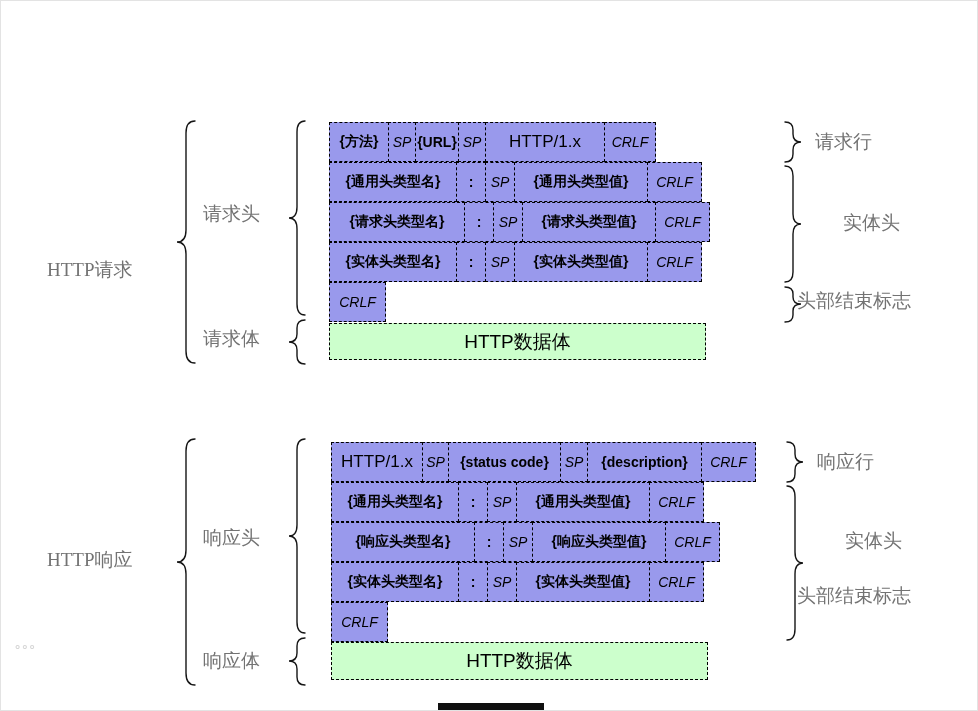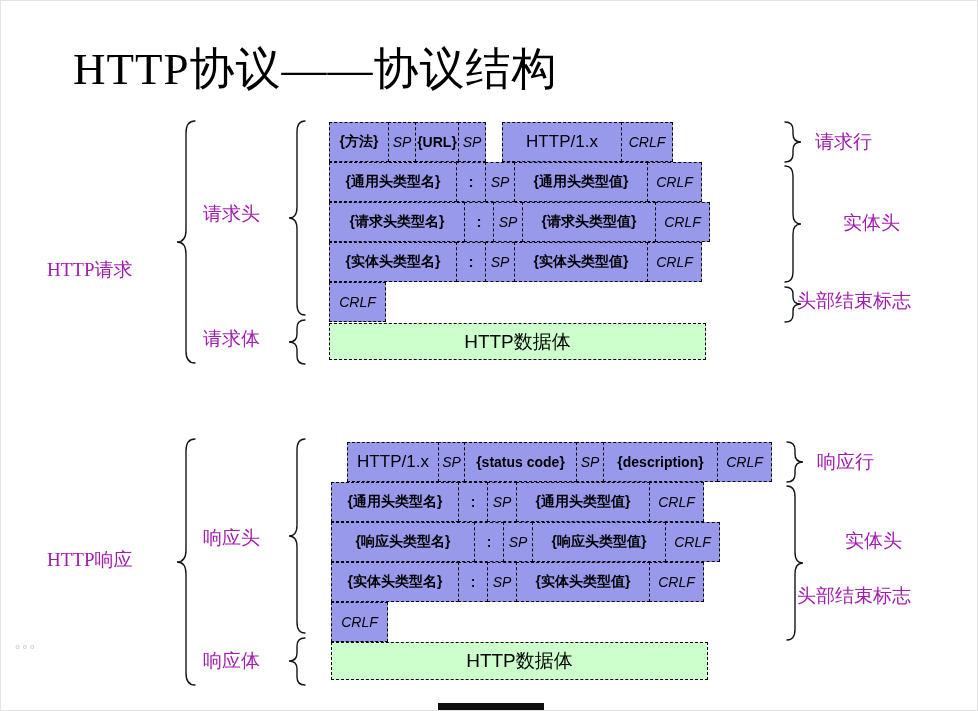--- a/index.html
+++ b/index.html
@@ -6,53 +6,52 @@
   #slide {
     position:relative; width:978px; height:711px; background:#fff;
     font-family:"Liberation Serif","DejaVu Serif",serif;
     overflow:hidden; box-sizing:border-box; border:1px solid #e3e3e3;
   }
   #title {
     position:absolute; left:72px; top:38px;
     font-size:45px; color:#000; letter-spacing:1px; white-space:nowrap;
   }
   .label {
-    position:absolute; color:#a21caf; font-size:19px; line-height:22px; white-space:nowrap;
+    position:absolute; color:#737373; font-size:19px; line-height:22px; white-space:nowrap;
   }
   .row { position:absolute; display:flex; }
   .cell {
     box-sizing:border-box; height:40px;
     border:1px dashed #000;
     background:var(--box-purple, #9999ec);
     display:flex; align-items:center; justify-content:center;
     font-family:"Liberation Sans","DejaVu Sans",sans-serif;
     font-size:14px; color:#000; white-space:nowrap;
   }
   .cell + .cell { margin-left:-1px; }
   .cell.it { font-style:italic; font-size:14px; }
   .cell.b  { font-weight:bold; }
-  .cell.lg { font-size:17px;margin-left:16px; }
+  .cell.lg { font-size:17px; }
   .cell.green {
     background:var(--box-green, #ccffcc);
     border:1px dashed #000; font-size:19px;
     font-family:"Liberation Sans","DejaVu Sans",sans-serif;
   }
   #braces { position:absolute; left:0; top:0; pointer-events:none; }
   #braces path { fill:none; stroke:#151515; stroke-width:1.4; stroke-linecap:round; }
   #watermark { position:absolute; left:6px; top:641px; color:#d6d6d6; pointer-events:none; }
   #wm-dots { font:bold 13px "Liberation Sans",sans-serif; margin-left:8px; letter-spacing:2px; }
   #wm-text { font:bold 25px "Liberation Sans",sans-serif; letter-spacing:1px; }
   #bottom-bar { position:absolute; left:437px; top:702px; width:106px; height:9px; background:#101010; }
 </style>
 </head>
 <body>
 
 <div id="slide">
 
-  <div id="title">HTTP协议——协议结构</div>
 
   <svg id="braces" width="978" height="711" viewBox="0 0 978 711">
     <path d="M194,120 Q185,120 185,132 L185,229 Q185,241 176,241 Q185,241 185,253 L185,350 Q185,362 194,362"></path>
     <path d="M304,120 Q296,120 296,131 L296,206 Q296,217 288,217 Q296,217 296,228 L296,303 Q296,314 304,314"></path>
     <path d="M304,319 Q296,319 296,327 L296,333 Q296,341 288,341 Q296,341 296,349 L296,355 Q296,363 304,363"></path>
     <path d="M784,121 Q792,121 792,129 L792,133 Q792,141 800,141 Q792,141 792,149 L792,153 Q792,161 784,161"></path>
     <path d="M784,165 Q792,165 792,175 L792,213 Q792,223 800,223 Q792,223 792,233 L792,271 Q792,281 784,281"></path>
     <path d="M784,286 Q792,286 792,293 L792,296 Q792,303 800,303 Q792,303 792,310 L792,314 Q792,321 784,321"></path>
     <path d="M194,438 Q185,438 185,450 L185,549 Q185,561 176,561 Q185,561 185,573 L185,672 Q185,684 194,684"></path>
     <path d="M304,438 Q296,438 296,449 L296,524 Q296,535 288,535 Q296,535 296,546 L296,621 Q296,632 304,632"></path>

